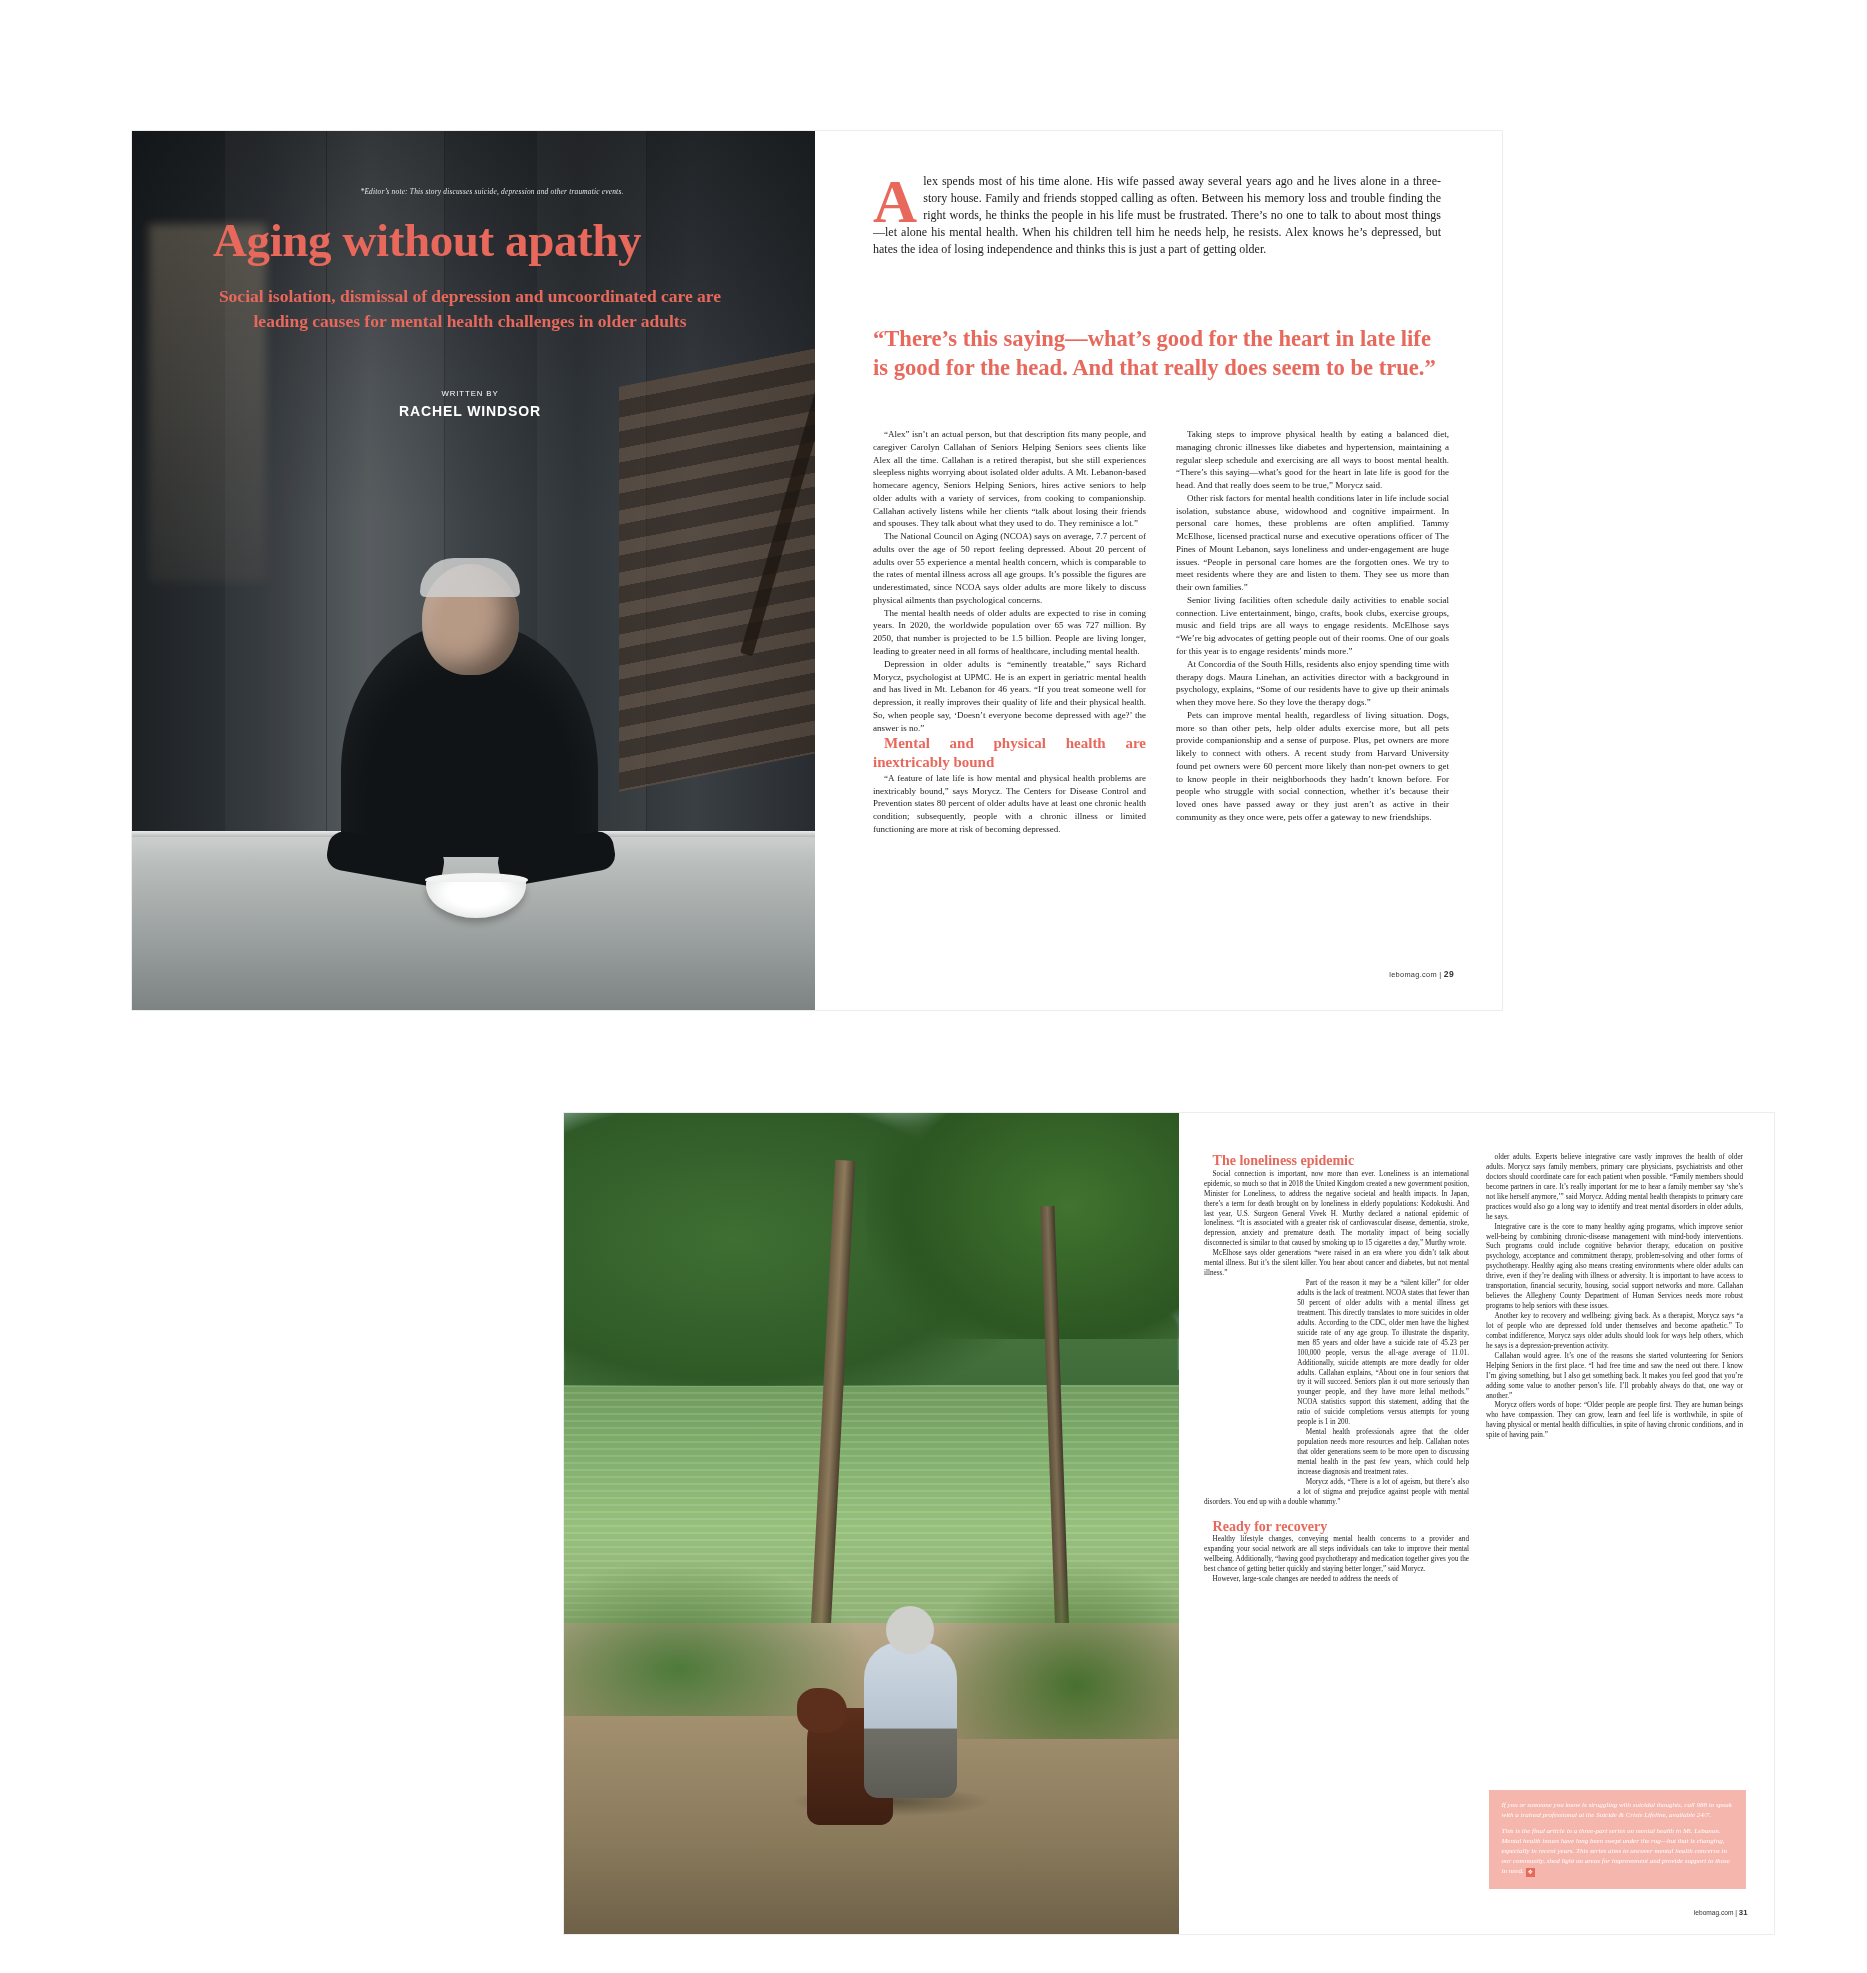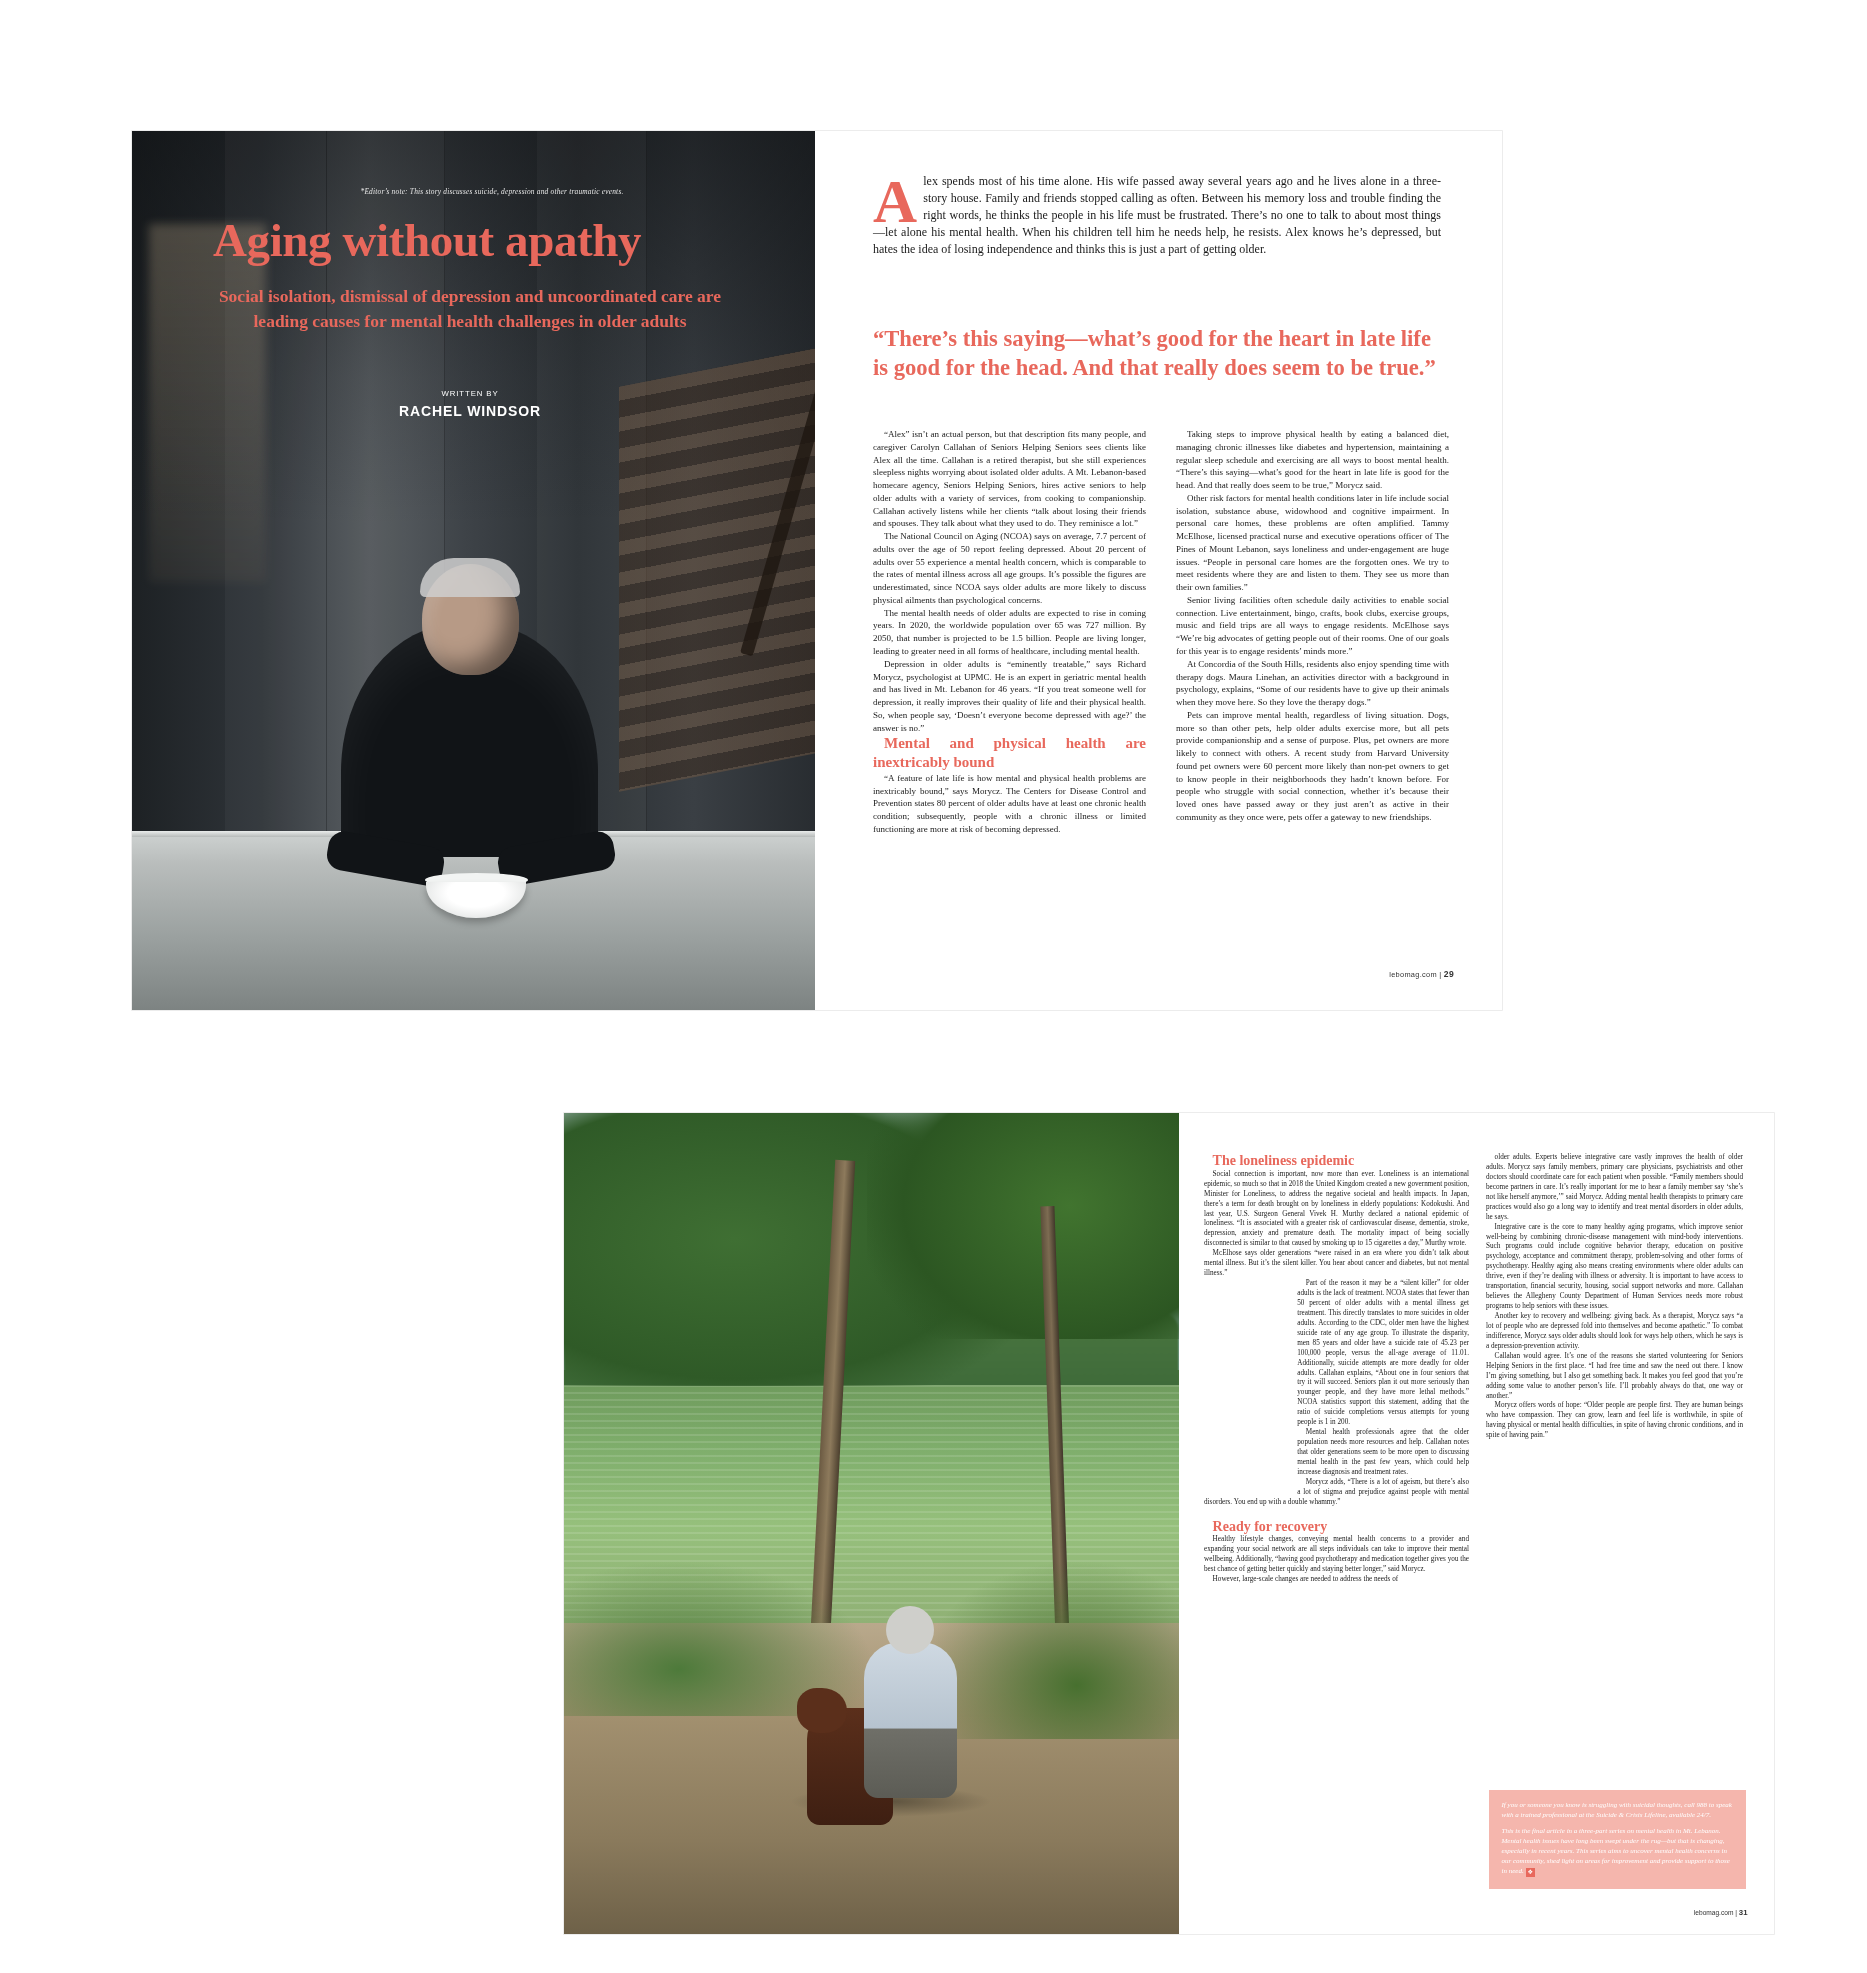--- a/index.html
+++ b/index.html
@@ -590,21 +590,21 @@
       <p>Morycz adds, “There is a lot of ageism, but there’s also a lot of stigma and prejudice against people with mental disorders. You end up with a double whammy.”</p>
       <p class="subhead-sm mt">Ready for recovery</p>
       <p>Healthy lifestyle changes, conveying mental health concerns to a provider and expanding your social network are all steps individuals can take to improve their mental wellbeing. Additionally, “having good psychotherapy and medication together gives you the best chance of getting better quickly and staying better longer,” said Morycz.</p>
       <p>However, large-scale changes are needed to address the needs of</p>
     </div>
 
 
     <div class="cols-2b">
       <p>older adults. Experts believe integrative care vastly improves the health of older adults. Morycz says family members, primary care physicians, psychiatrists and other doctors should coordinate care for each patient when possible. “Family members should become partners in care. It’s really important for me to hear a family member say ‘she’s not like herself anymore,’” said Morycz. Adding mental health therapists to primary care practices would also go a long way to identify and treat mental disorders in older adults, he says.</p>
       <p>Integrative care is the core to many healthy aging programs, which improve senior well-being by combining chronic-disease management with mind-body interventions. Such programs could include cognitive behavior therapy, education on positive psychology, acceptance and commitment therapy, problem-solving and other forms of psychotherapy. Healthy aging also means creating environments where older adults can thrive, even if they’re dealing with illness or adversity. It is important to have access to transportation, financial security, housing, social support networks and more. Callahan believes the Allegheny County Department of Human Services needs more robust programs to help seniors with these issues.</p>
-      <p>Another key to recovery and wellbeing: giving back. As a therapist, Morycz says “a lot of people who are depressed fold into themselves and become apathetic.” To combat indifference, Morycz says older adults should look for ways help others, which he says is a depression-prevention activity.</p>
+      <p>Another key to recovery and wellbeing: giving back. As a therapist, Morycz says “a lot of people who are depressed fold under themselves and become apathetic.” To combat indifference, Morycz says older adults should look for ways help others, which he says is a depression-prevention activity.</p>
       <p>Callahan would agree. It’s one of the reasons she started volunteering for Seniors Helping Seniors in the first place. “I had free time and saw the need out there. I know I’m giving something, but I also get something back. It makes you feel good that you’re adding some value to another person’s life. I’ll probably always do that, one way or another.”</p>
       <p>Morycz offers words of hope: “Older people are people first. They are human beings who have compassion. They can grow, learn and feel life is worthwhile, in spite of having physical or mental health difficulties, in spite of having chronic conditions, and in spite of having pain.”</p>
     </div>
 
     <div class="callout">
       <p>If you or someone you know is struggling with suicidal thoughts, call 988 to speak with a trained professional at the Suicide &amp; Crisis Lifeline, available 24/7.</p>
       <p><span>This is the final article in a three-part series on mental health in Mt. Lebanon. Mental health issues have long been swept under the rug—but that is changing, especially in recent years. This series aims to uncover mental health concerns in our community, shed light on areas for improvement and provide support to those in need.</span><span class="endmark">❖</span></p>
     </div>
 
     <div class="folio2">

